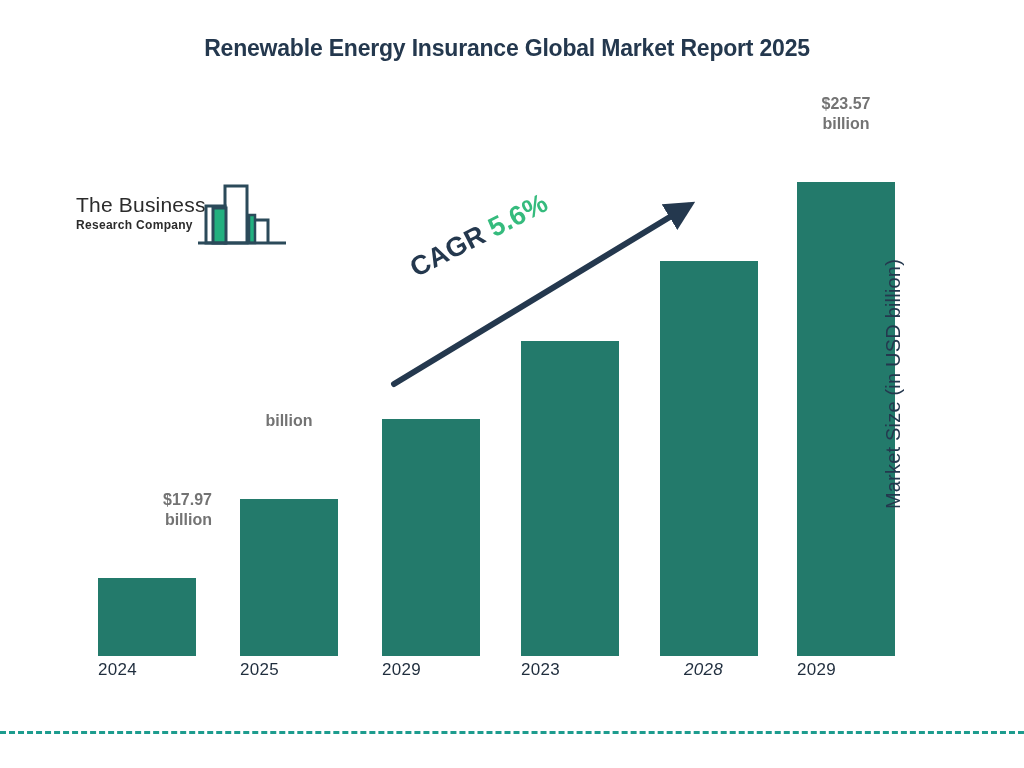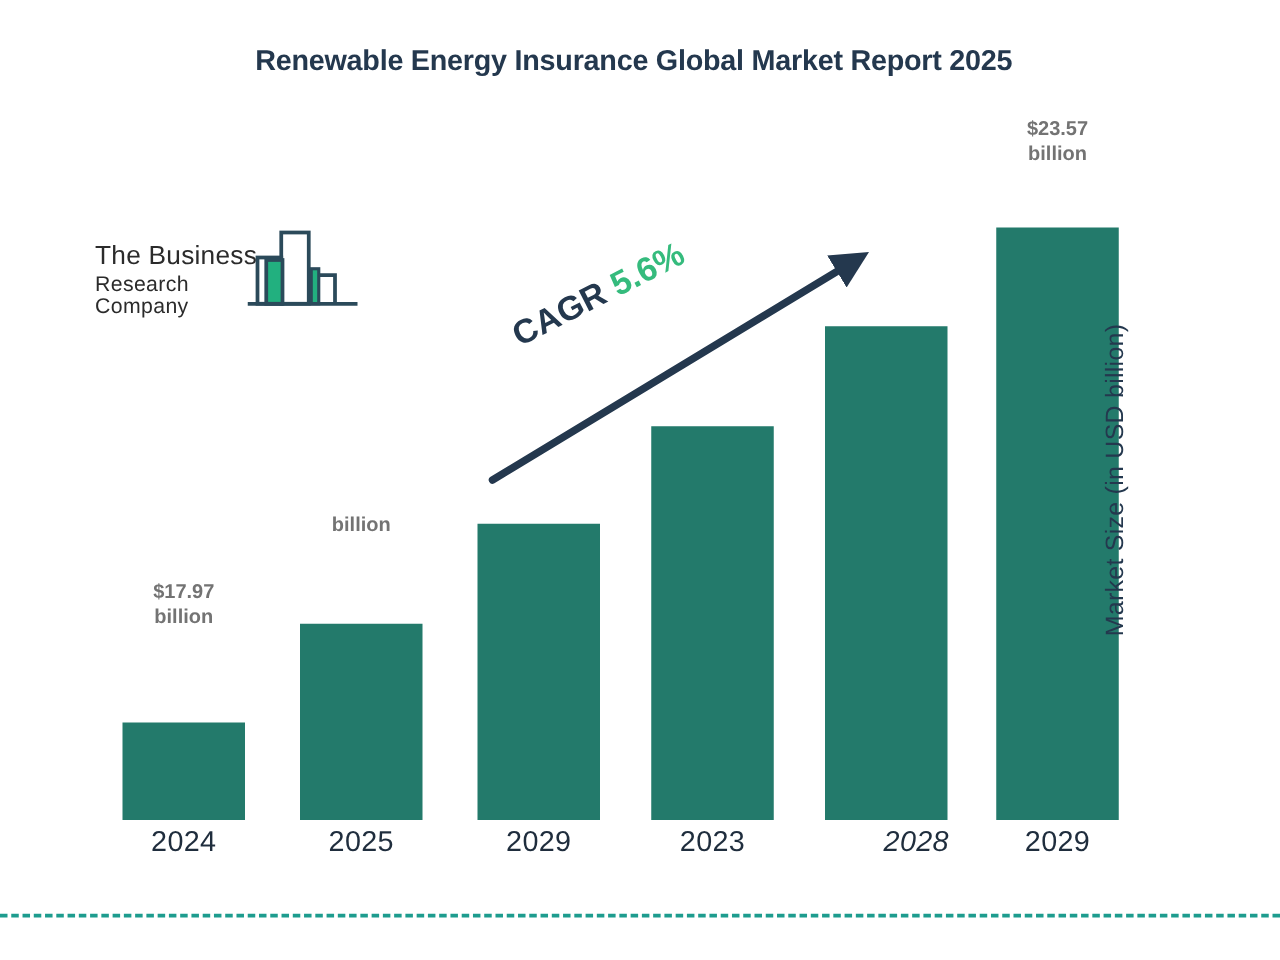--- a/index.html
+++ b/index.html
@@ -54,22 +54,22 @@
   }
   .logo-line1 {
     font-size: 21px;
     font-weight: 400;
     color: #2b2b2b;
     letter-spacing: 0.2px;
     line-height: 1;
     font-family: "Liberation Sans", sans-serif;
   }
   .logo-line2 {
-    font-size: 17px;
-    font-weight: 400;
+    font-size: 12px;
+    font-weight: 700;
     color: #2b2b2b;
     letter-spacing: 0.3px;
     line-height: 1;
     margin-top: 4px;
   }
   .logo-mark {
     position: absolute;
     left: 122px;
     top: -4px;
   }
@@ -82,24 +82,24 @@
     width: 1024px;
     height: 768px;
   }
   .bar {
     position: absolute;
     background: #237a6b;
   }
   .bar-xlabel {
     position: absolute;
     top: 660px;
-    font-size: 23px;
+    font-size: 17px;
     font-weight: 400;
     color: #1f2d3d;
-    text-align: center;
+    text-align: left;
     letter-spacing: 0.3px;
   }
   .bar-vlabel {
     position: absolute;
     font-size: 16px;
     font-weight: 700;
     color: #737373;
     text-align: center;
     line-height: 1.28;
   }
@@ -178,21 +178,21 @@
         <path d="M0 61 L88 61" fill="none" stroke="#2b4a5a" stroke-width="3"></path>
       </svg>
     </div>
   </div>
 
   <div class="plot">
 
     <div id="bars-layer">
         <div class="bar" style="left: 98px; width: 98px; top: 578px; height: 78px; background: rgb(35, 122, 107);"></div>
         <div class="bar-xlabel" style="left: 98px; width: 98px;">2024</div>
-        <div class="bar-vlabel" style="width: 130px; left: 82px; top: 464px;">
+        <div class="bar-vlabel" style="width: 130px; left: 82px; top: 490px; text-align: right;">
           <div>$17.97</div>
           <div>billion</div>
         </div>
         <div class="bar" style="left: 240px; width: 98px; top: 499px; height: 157px; background: rgb(35, 122, 107);"></div>
         <div class="bar-xlabel" style="left: 240px; width: 98px;">2025</div>
         <div class="bar-vlabel" style="width: 130px; left: 224px; top: 411px;">
           <div>billion</div>
         </div>
         <div class="bar" style="left: 382px; width: 98px; top: 419px; height: 237px; background: rgb(35, 122, 107);"></div>
         <div class="bar-xlabel" style="left: 382px; width: 98px;">2029</div>

